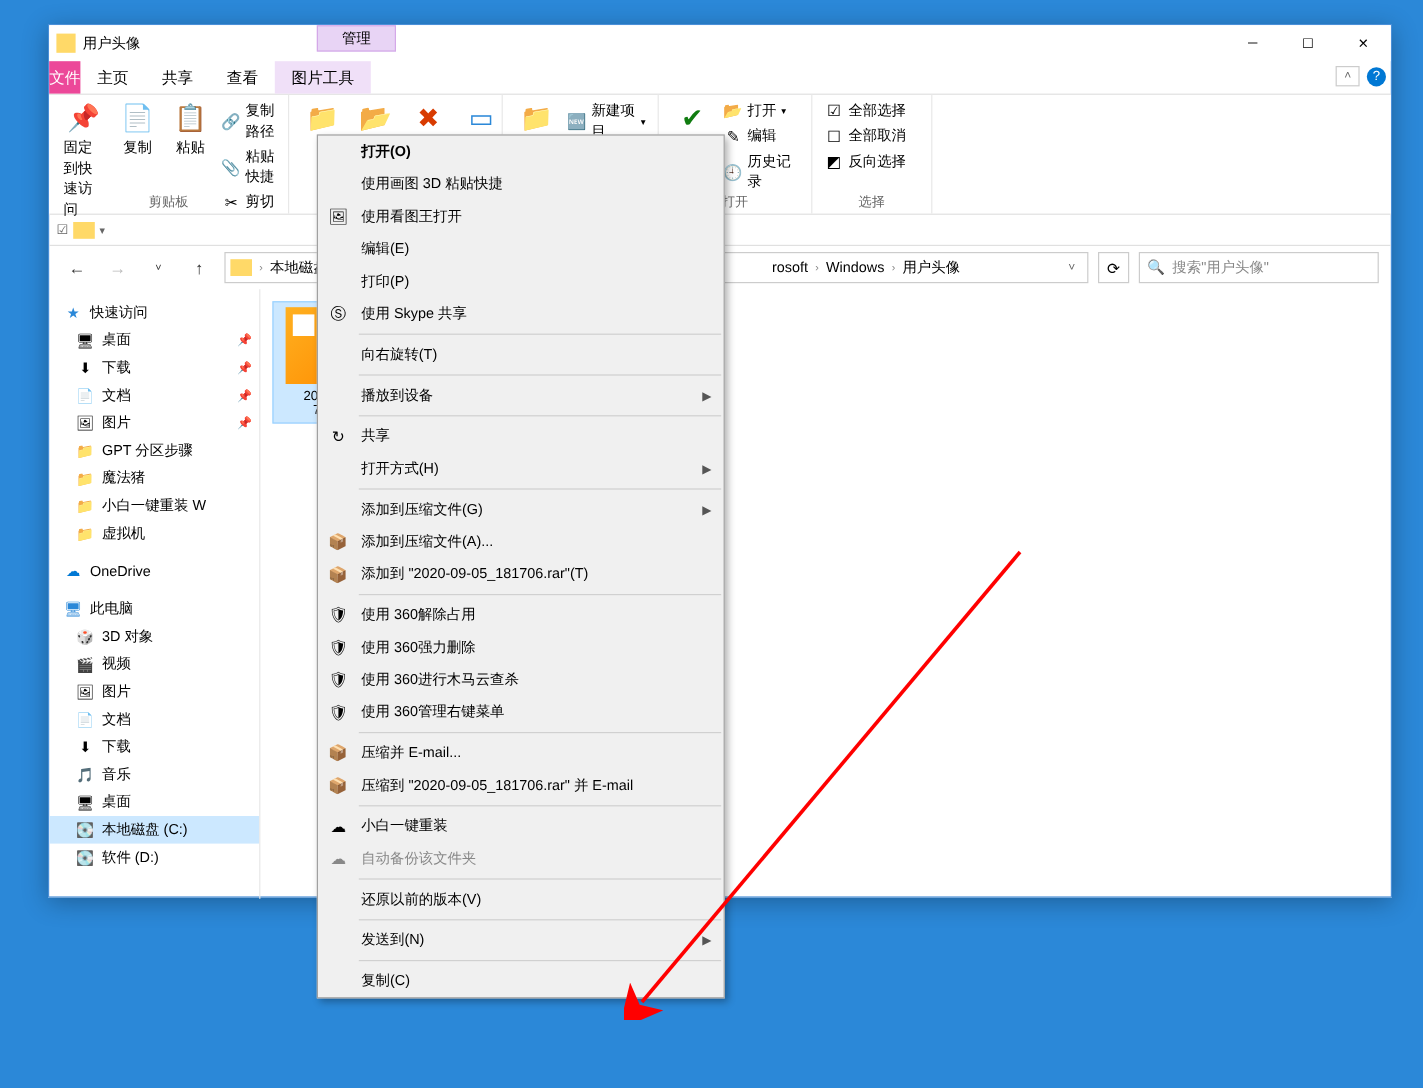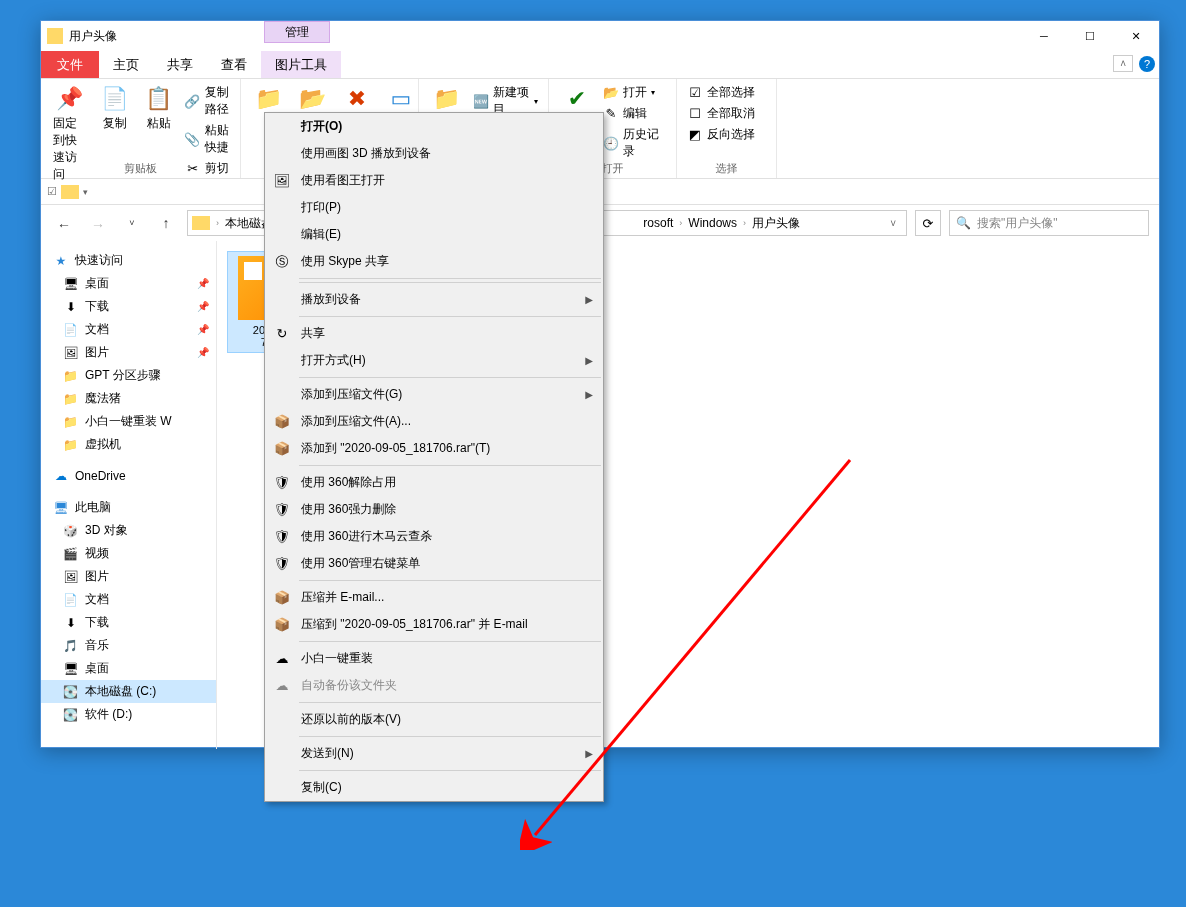--- a/index.html
+++ b/index.html
@@ -5,21 +5,21 @@
 * { margin: 0; padding: 0; box-sizing: border-box; font-family: "Microsoft YaHei", "Segoe UI", sans-serif; }
 body { background: #2b88d8; width: 1186px; height: 907px; overflow: hidden; position: relative; }
 .window { position: absolute; left: 40px; top: 20px; width: 1120px; height: 728px; background: #fff; border: 1px solid #4a8fd8; box-shadow: 0 4px 20px rgba(0,0,0,0.3); }
 .titlebar { height: 30px; display: flex; align-items: center; background: #fff; position: relative; }
 .titlebar-icon { width: 16px; height: 16px; background: #ffd968; margin: 0 6px; }
 .titlebar-title { font-size: 12px; color: #000; flex: 0 0 auto; }
 .manage-tab { position: absolute; left: 223px; top: 0; height: 22px; padding: 2px 20px; background: #e8d4f5; font-size: 12px; border: 1px solid #d4a8e8; }
 .win-controls { position: absolute; right: 0; top: 0; display: flex; }
 .win-btn { width: 46px; height: 30px; display: flex; align-items: center; justify-content: center; font-size: 11px; cursor: pointer; }
 .menubar { height: 28px; display: flex; align-items: stretch; border-bottom: 1px solid #e0e0e0; position: relative; }
-.menu-file { background: #ef4444; color: #fff; padding: 4px 16px; font-size: 13px; display: flex; align-items: center; }
+.menu-file { background: #ec4899; color: #fff; padding: 4px 0; font-size: 13px; display: flex; align-items: center; }
 .menu-tab { padding: 4px 14px; font-size: 13px; display: flex; align-items: center; cursor: pointer; }
 .menu-pic-tool { background: #f0e0f8; }
 .menu-right { position: absolute; right: 4px; top: 4px; display: flex; gap: 6px; align-items: center; }
 .chevron-up { font-size: 10px; color: #666; cursor: pointer; padding: 2px 6px; border: 1px solid #ccc; }
 .help-icon { width: 16px; height: 16px; background: #0078d4; border-radius: 50%; color: #fff; font-size: 11px; display: flex; align-items: center; justify-content: center; cursor: pointer; }
 .ribbon { height: 100px; display: flex; background: #fff; border-bottom: 1px solid #e0e0e0; }
 .ribbon-group { border-right: 1px solid #e8e8e8; padding: 2px 6px; display: flex; flex-direction: column; position: relative; }
 .ribbon-group-label { position: absolute; bottom: 2px; left: 0; right: 0; text-align: center; font-size: 11px; color: #666; }
 .ribbon-btn-large { display: flex; flex-direction: column; align-items: center; padding: 2px 6px; cursor: pointer; font-size: 12px; }
 .ribbon-icon { width: 32px; height: 32px; display: flex; align-items: center; justify-content: center; font-size: 22px; }
@@ -330,37 +330,40 @@
       </div>
     </div>
   </div>
 </div>
 
 <div class="ctxmenu" id="ctxmenu">
     <div class="ctx-item bold">
       <span>打开(O)</span>
     </div>
     <div class="ctx-item">
-      <span>使用画图 3D 播放到设备</span>
+      <span>使用画图 3D 粘贴快捷</span>
     </div>
     <div class="ctx-item">
       <span class="ctx-icon">🖼</span>
       <span>使用看图王打开</span>
     </div>
     <div class="ctx-item">
+      <span>编辑(E)</span>
+    </div>
+    <div class="ctx-item">
       <span>打印(P)</span>
-    </div>
-    <div class="ctx-item">
-      <span>编辑(E)</span>
     </div>
     <div class="ctx-item">
       <span class="ctx-icon">Ⓢ</span>
       <span>使用 Skype 共享</span>
     </div>
     <div class="ctx-sep"></div>
+    <div class="ctx-item">
+      <span>向右旋转(T)</span>
+    </div>
     <div class="ctx-sep"></div>
     <div class="ctx-item">
       <span>播放到设备</span>
       <span class="ctx-arrow">▶</span>
     </div>
     <div class="ctx-sep"></div>
     <div class="ctx-item">
       <span class="ctx-icon">↻</span>
       <span>共享</span>
     </div>

